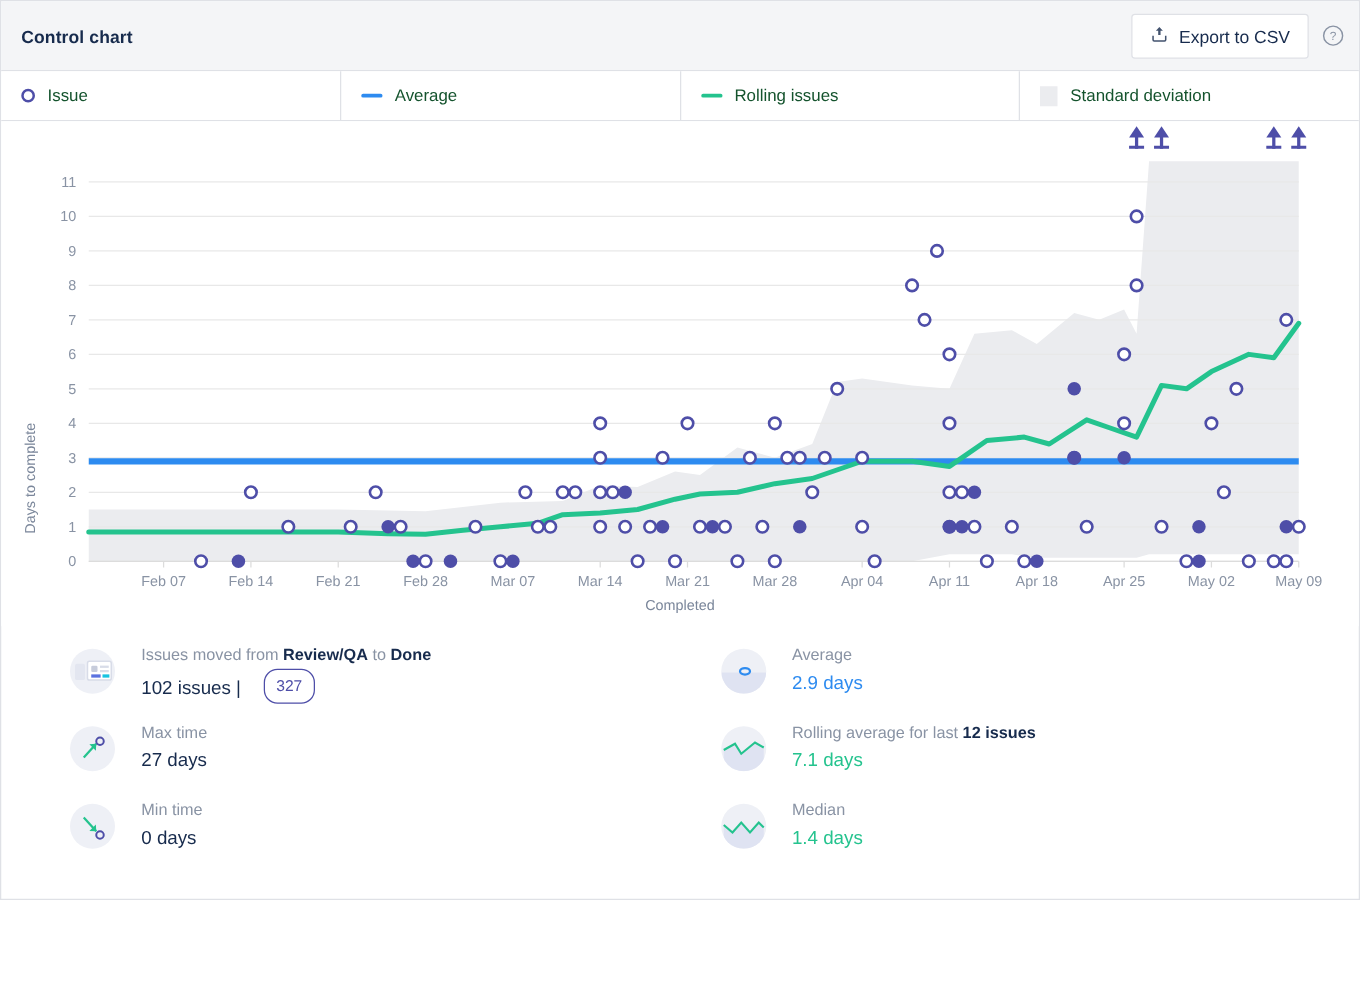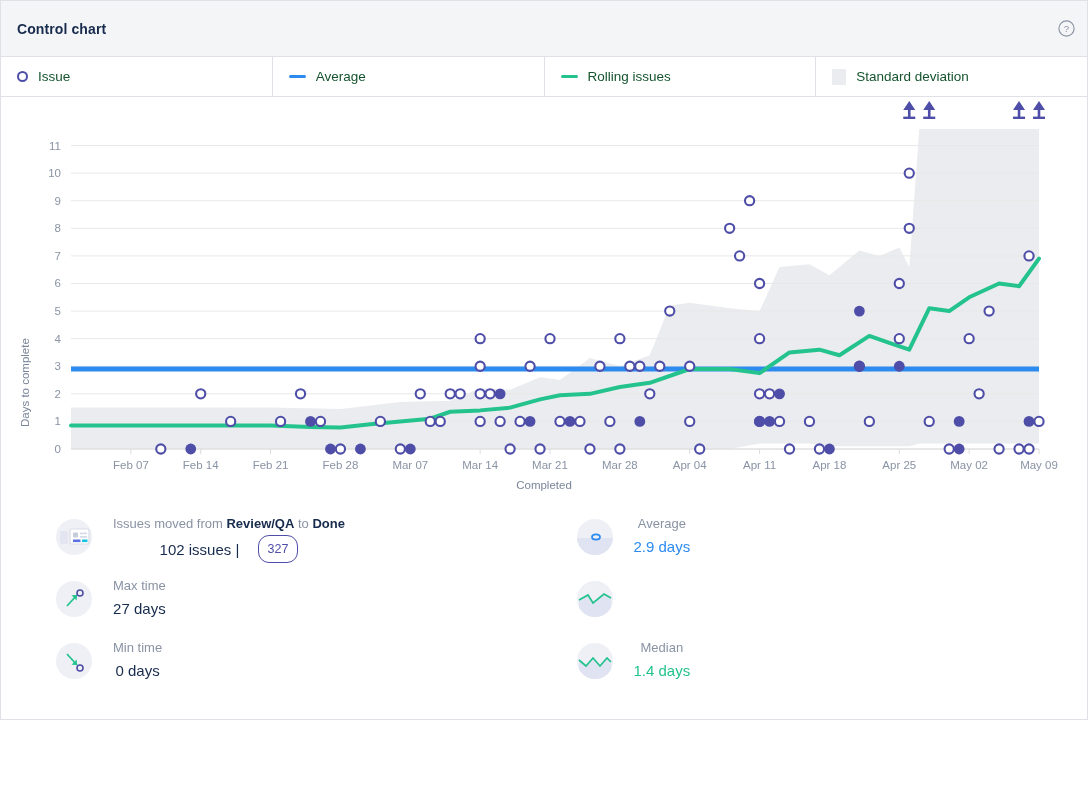--- a/index.html
+++ b/index.html
@@ -69,21 +69,20 @@
     font-size:11.5px;color:#7a869a;white-space:nowrap;
   }
   .xlabel{
     position:absolute;left:0;right:0;top:382px;
     text-align:center;font-size:11.5px;color:#7a869a;
   }
   
   .stats{
     flex:1 1 auto;display:flex;padding:14px 0 0 0;
     box-sizing:border-box;
-    text-align:center;
   }
   .stats-col{flex:1 1 0;display:flex;flex-direction:column;}
   .stats-col.left{padding-left:55px;}
   .stats-col.right{padding-left:10px;}
   .stat{display:flex;align-items:flex-start;height:62px;}
   .stat-ic{
     width:36px;height:36px;border-radius:50%;
     background:#eef0f6;flex:0 0 36px;margin-top:4px;
     display:flex;align-items:center;justify-content:center;
     overflow:hidden;
@@ -101,20 +100,29 @@
   }
 </style>
 </head>
 <body>
 
 <div class="panel">
 
   <div class="hdr">
     <div class="hdr-title">Control chart</div>
     <div class="hdr-right">
+      <div class="btn-export">
+        <span>
+          <svg width="15" height="15" viewBox="0 0 16 16">
+            <path d="M8 1.6 L11 5 H9 V8.5 H7 V5 H5 Z" fill="#42526e"></path>
+            <path d="M2.6 9.2 V12.6 A1 1 0 0 0 3.6 13.6 H12.4 A1 1 0 0 0 13.4 12.6 V9.2" fill="none" stroke="#42526e" stroke-width="1.3"></path>
+          </svg>
+        </span>
+        <span>Export to CSV</span>
+      </div>
       <div class="help-ic">
         <svg width="19" height="19" viewBox="0 0 20 20">
           <circle cx="10" cy="10" r="8" fill="none" stroke="#8993a4" stroke-width="1.2"></circle>
           <text x="10" y="14" font-size="10" fill="#8993a4" text-anchor="middle" font-family="Liberation Sans, sans-serif">?</text>
         </svg>
       </div>
     </div>
   </div>
 
   <div class="legend">
@@ -372,20 +380,24 @@
         </div>
       </div>
 
       <div class="stat">
         <div class="stat-ic">
           <svg width="36" height="36" viewBox="0 0 36 36">
             <path d="M2 19 L11 14 L16 22 L27 13 L34 17 L34 36 L2 36 Z" fill="#dfe3f2"></path>
             <path d="M2 19 L11 14 L16 22 L27 13 L34 17" fill="none" stroke="#24c38e" stroke-width="1.7"></path>
           </svg>
         </div>
+        <div class="stat-txt">
+          <div class="stat-lbl"><span>Rolling average for last </span><b>12 issues</b></div>
+          <div class="stat-val green">7.1 days</div>
+        </div>
       </div>
 
       <div class="stat">
         <div class="stat-ic">
           <svg width="36" height="36" viewBox="0 0 36 36">
             <path d="M2 17 L9 23 L16 15 L23 23 L30 15 L34 19 L34 36 L2 36 Z" fill="#dfe3f2"></path>
             <path d="M2 17 L9 23 L16 15 L23 23 L30 15 L34 19" fill="none" stroke="#24c38e" stroke-width="1.7"></path>
           </svg>
         </div>
         <div class="stat-txt">

